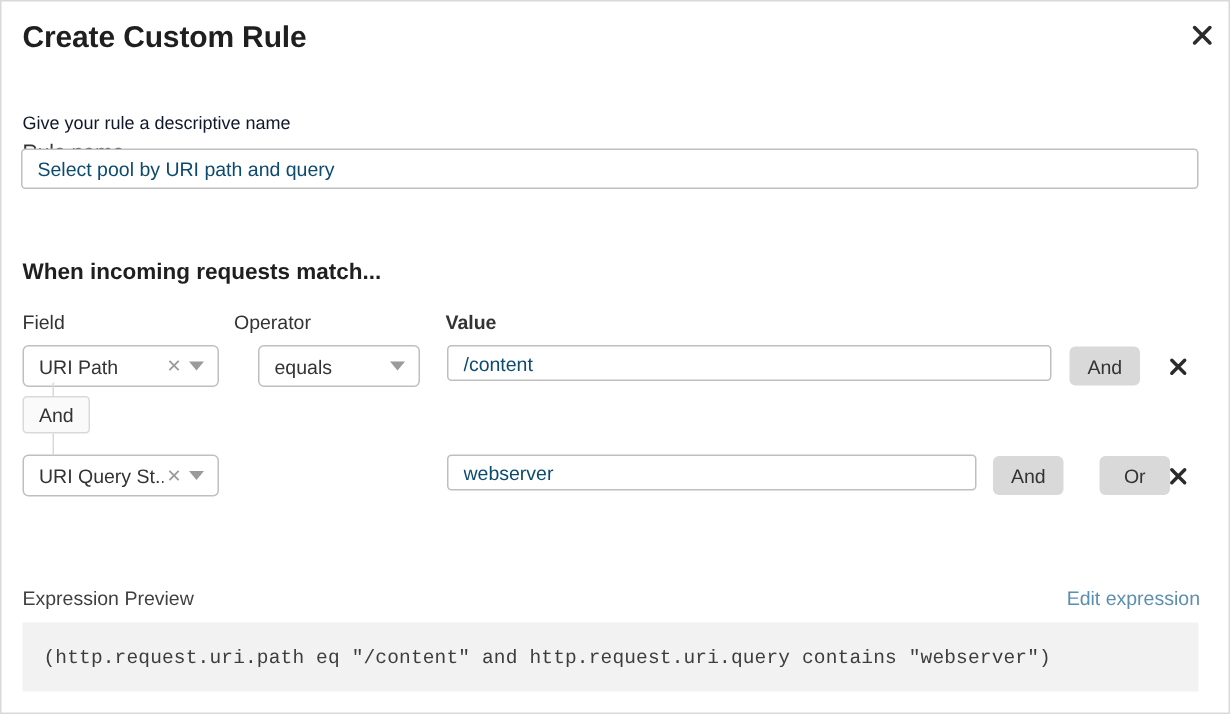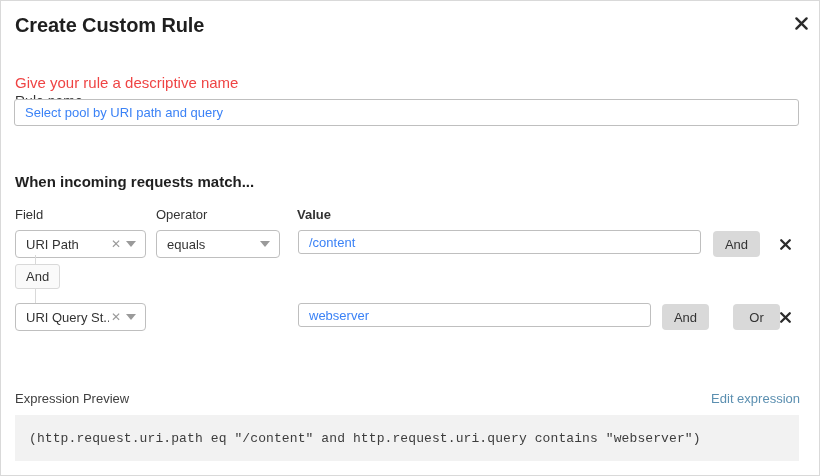--- a/index.html
+++ b/index.html
@@ -59,35 +59,35 @@
   .close-btn svg { display: block; }
 
   
   .section-rulename { position: absolute; left: 0; top: 44px; width: 820px; }
   .label-strong {
     font-size: 14px;
     color: #333333;
     line-height: 18px;
   }
   .label-sub {
-    font-size: 15px;
-    color: #ef4444;
+    font-size: 12px;
+    color: #0f172a;
     line-height: 17px;
   }
   .rulename-label { position: absolute; left: 14px; top: 7px; margin-top: 40px; }
   .rulename-hint  { position: absolute; left: 14px; top: 29px; }
 
   .text-input {
     box-sizing: border-box;
     background: #ffffff;
     border: 1px solid #bfbfbf;
     border-radius: 3px;
     font-family: "Liberation Sans", sans-serif;
     font-size: 13px;
-    color: #3b82f6;
+    color: #0c4a6e;
     padding: 0 10px;
     outline: none;
   }
   .rulename-input {
     position: absolute;
     left: 13px;
     top: 54px;
     width: 785px;
     height: 27px;
   }
@@ -146,21 +146,21 @@
   }
   .caret {
     width: 0; height: 0;
     border-left: 5px solid transparent;
     border-right: 5px solid transparent;
     border-top: 6px solid #9a9a9a;
     margin-right: 9px;
     flex: 0 0 auto;
   }
   .field-select    { left: 14px;  width: 131px; }
-  .operator-select { left: 155px; width: 124px; justify-content: space-between; }
+  .operator-select { left: 171px; width: 108px; justify-content: space-between; }
 
   .value-input {
     position: absolute;
     height: 24px;
     top: 0;
   }
   .value-input.v1 { left: 297px; width: 403px; }
   .value-input.v2 { left: 297px; width: 353px; }
 
   .logic-btn {

